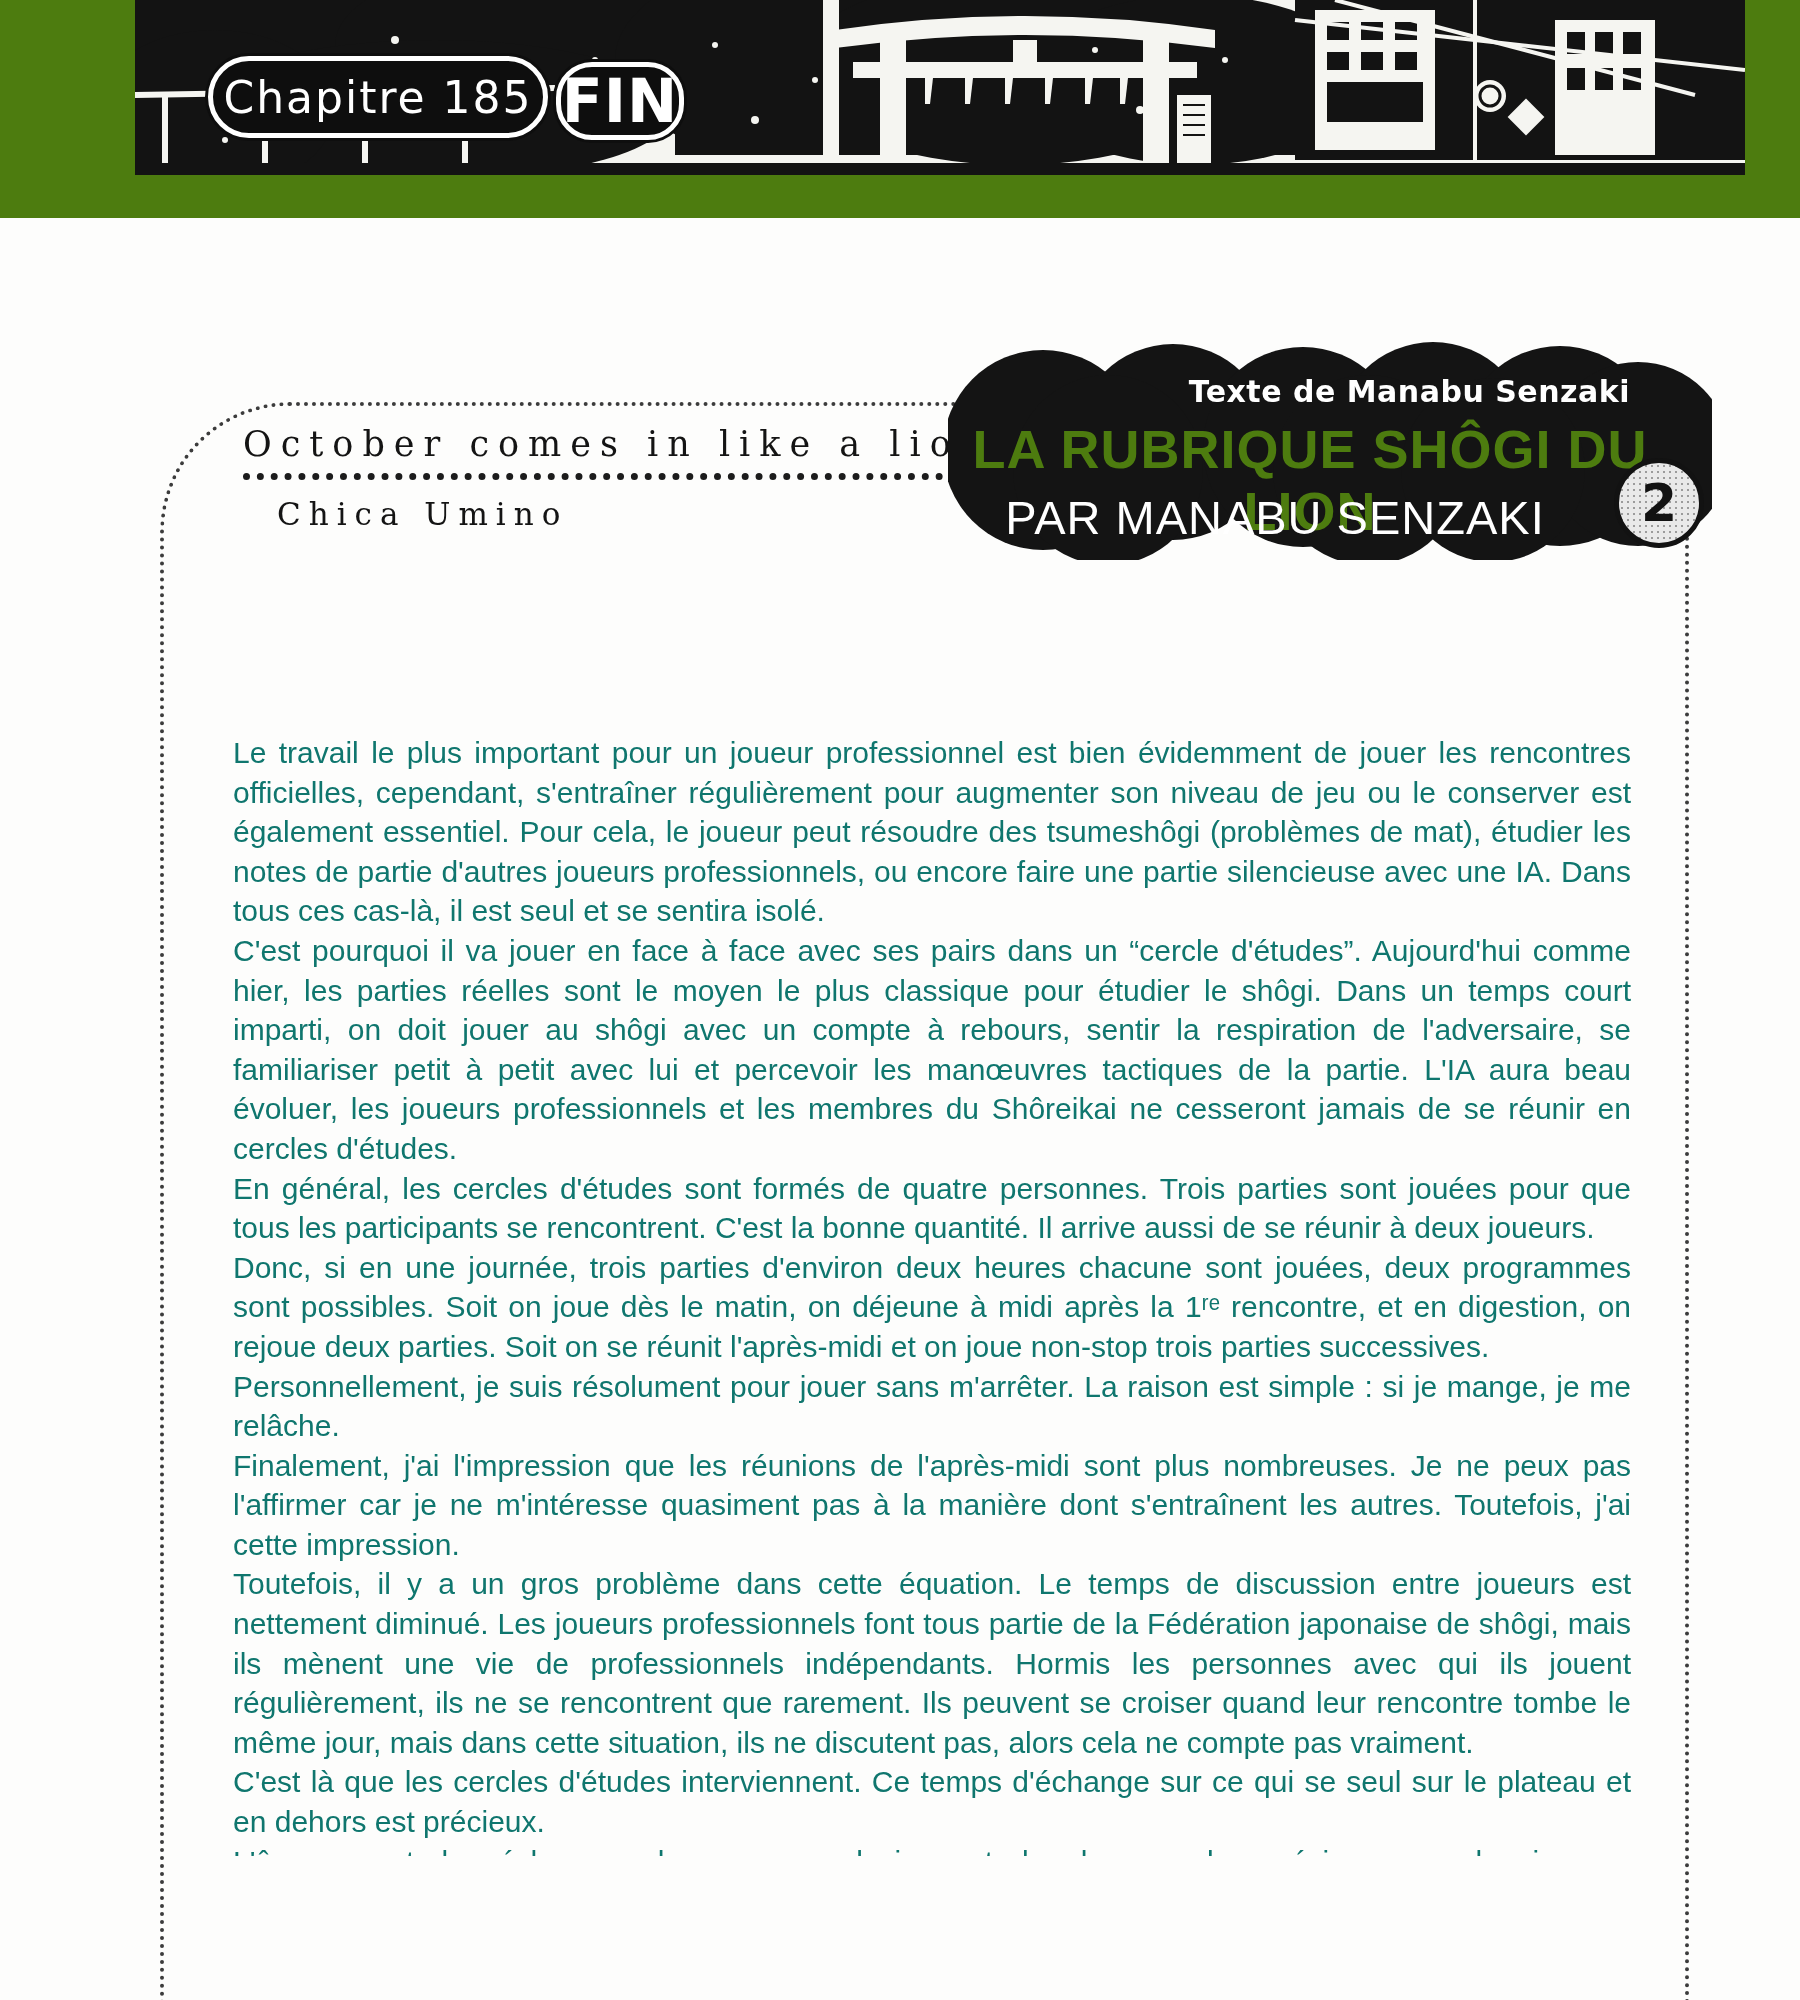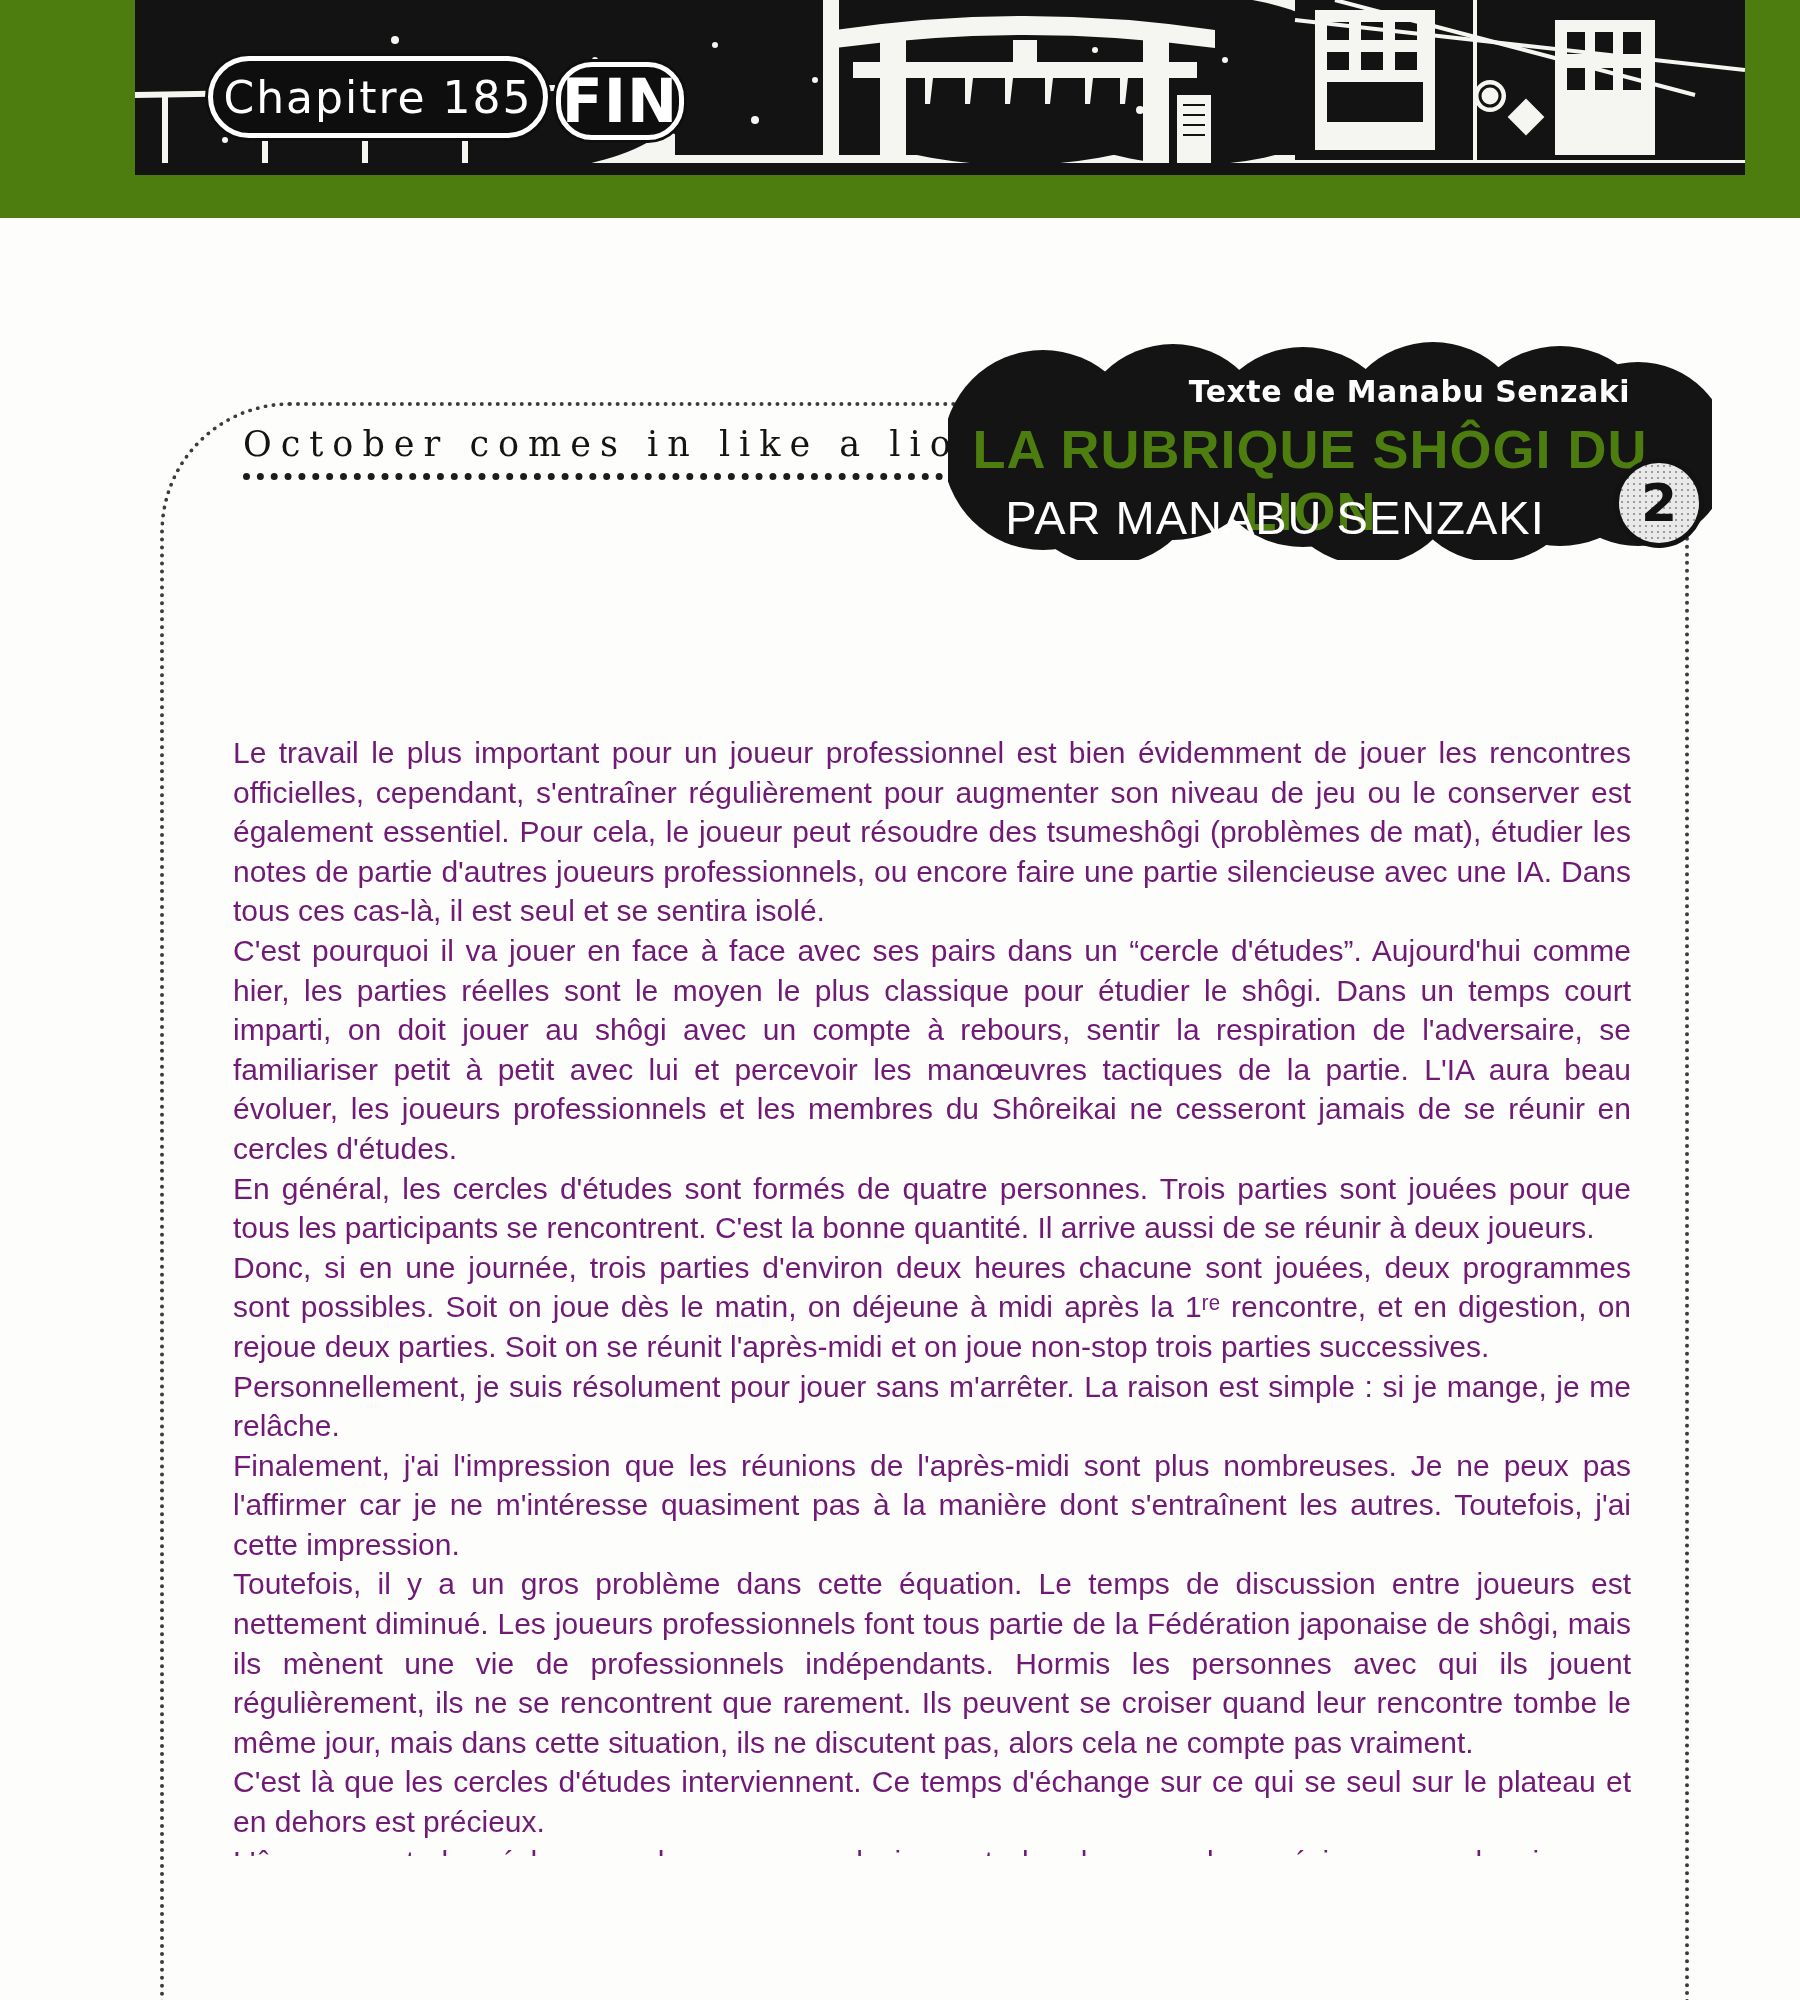--- a/index.html
+++ b/index.html
@@ -43,21 +43,21 @@
   .logo-title{font-family:"DejaVu Serif",serif;font-size:35px;letter-spacing:9px;color:#141414;white-space:nowrap;}
   .logo-rule{margin-top:9px;width:714px;border-bottom:7px dotted #1c1c1c;height:0;}
   .logo-author{margin-top:16px;padding-left:34px;font-family:"DejaVu Serif",serif;font-size:31px;
                letter-spacing:8px;color:#141414;white-space:nowrap;}
 
   
   .article-title{position:absolute;left:226px;top:570px;width:1400px;z-index:2;
                  font-family:"DejaVu Sans",sans-serif;font-size:77px;font-weight:bold;
                  letter-spacing:-2px;color:#121212;white-space:nowrap;}
   .article-body{position:absolute;left:233px;top:733px;width:1398px;z-index:2;
-                font-size:30px;line-height:39.6px;text-align:justify;color:#701a75;
+                font-size:30px;line-height:39.6px;text-align:justify;color:#0f766e;
                 font-family:"Liberation Sans",sans-serif;}
   .article-body p{margin:0;}
   .clipped-line{height:14px;overflow:hidden;}
 </style>
 </head>
 <body>
 
 <div class="canvas">
 
   <div class="top-section">
@@ -193,20 +193,21 @@
     <div class="bubble-line1">LA RUBRIQUE SHÔGI DU LION</div>
     <div class="bubble-line2">PAR MANABU SENZAKI</div>
   </div>
   <div class="issue-badge">
     <span>2</span>
   </div>
 
   <div class="logo">
     <div class="logo-title">October comes in like a lion</div>
     <div class="logo-rule"></div>
+    <div class="logo-author">Chica Umino</div>
   </div>
 
 
   <div class="article-body">
     <p>Le travail le plus important pour un joueur professionnel est bien évidemment de jouer les rencontres officielles, cependant, s'entraîner régulièrement pour augmenter son niveau de jeu ou le conserver est également essentiel. Pour cela, le joueur peut résoudre des tsumeshôgi (problèmes de mat), étudier les notes de partie d'autres joueurs professionnels, ou encore faire une partie silencieuse avec une IA. Dans tous ces cas-là, il est seul et se sentira isolé.</p>
     <p>C'est pourquoi il va jouer en face à face avec ses pairs dans un “cercle d'études”. Aujourd'hui comme hier, les parties réelles sont le moyen le plus classique pour étudier le shôgi. Dans un temps court imparti, on doit jouer au shôgi avec un compte à rebours, sentir la respiration de l'adversaire, se familiariser petit à petit avec lui et percevoir les manœuvres tactiques de la partie. L'IA aura beau évoluer, les joueurs professionnels et les membres du Shôreikai ne cesseront jamais de se réunir en cercles d'études.</p>
     <p>En général, les cercles d'études sont formés de quatre personnes. Trois parties sont jouées pour que tous les participants se rencontrent. C'est la bonne quantité. Il arrive aussi de se réunir à deux joueurs.</p>
     <p>Donc, si en une journée, trois parties d'environ deux heures chacune sont jouées, deux programmes sont possibles. Soit on joue dès le matin, on déjeune à midi après la 1ʳᵉ rencontre, et en digestion, on rejoue deux parties. Soit on se réunit l'après-midi et on joue non-stop trois parties successives.</p>
     <p>Personnellement, je suis résolument pour jouer sans m'arrêter. La raison est simple : si je mange, je me relâche.</p>
     <p>Finalement, j'ai l'impression que les réunions de l'après-midi sont plus nombreuses. Je ne peux pas l'affirmer car je ne m'intéresse quasiment pas à la manière dont s'entraînent les autres. Toutefois, j'ai cette impression.</p>

